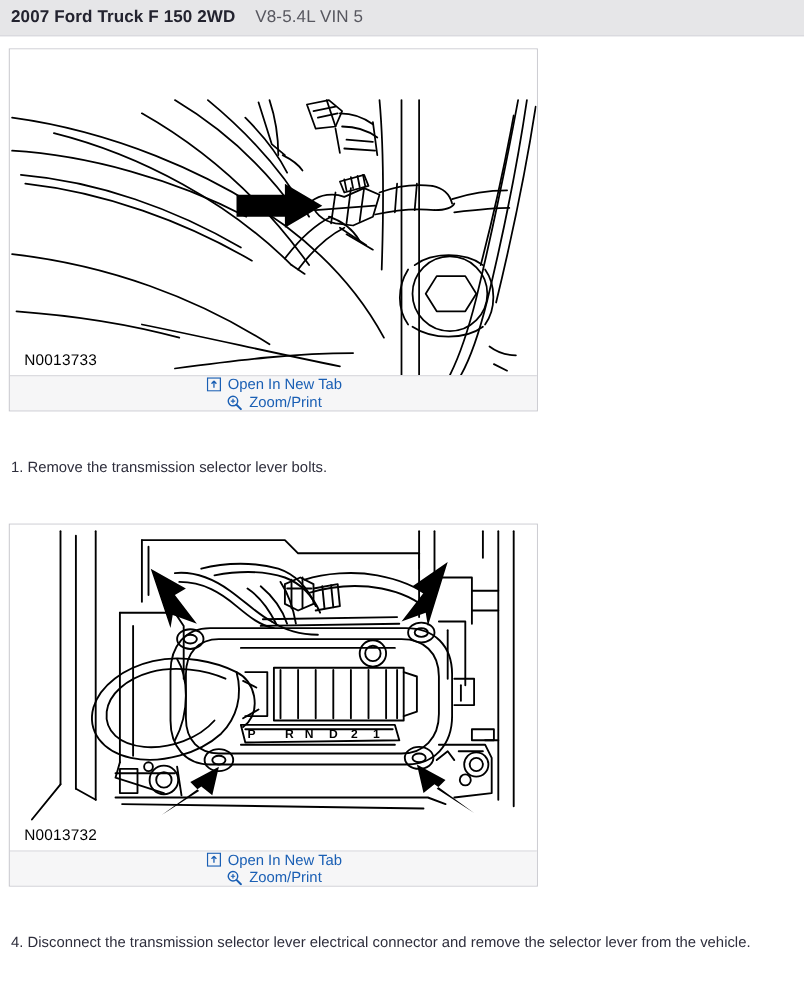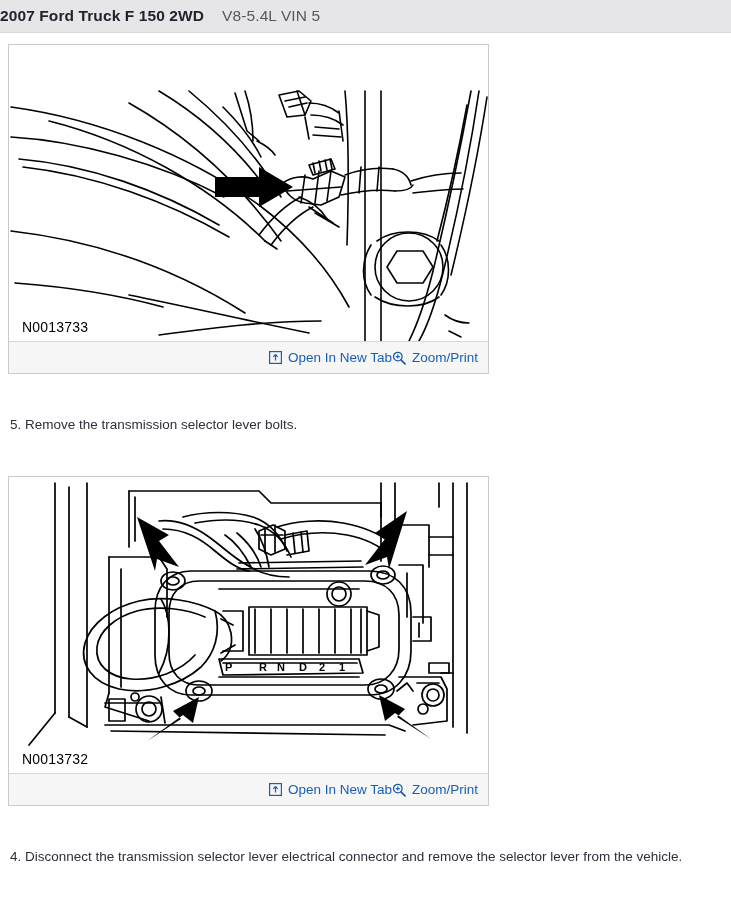--- a/index.html
+++ b/index.html
@@ -16,20 +16,21 @@
     position: relative;
   }
 
   
   .vehicle-header {
     height: 33px;
     background: #e6e6e8;
     border-bottom: 1px solid #d8d8dc;
     display: flex;
     align-items: center;
+    padding-left: 10px;
     box-sizing: border-box;
   }
   .vehicle-title {
     font-size: 15.5px;
     font-weight: bold;
     color: #23232f;
     letter-spacing: 0.1px;
   }
   .vehicle-engine {
     font-size: 15.5px;
@@ -77,23 +78,24 @@
     letter-spacing: 0.2px;
   }
 
   
   .figure-toolbar {
     height: 32px;
     background: #f6f6f7;
     border-top: 1px solid #d5d5da;
     display: flex;
     align-items: center;
-    justify-content: flex-end;
+    justify-content: space-between;
     padding: 0 10px 0 12px;
     box-sizing: border-box;
+    flex-direction: column;
   }
   .tool-link {
     display: inline-flex;
     align-items: center;
     gap: 6px;
     color: #1a5fb4;
     font-size: 13.5px;
     cursor: pointer;
     text-decoration: none;
     user-select: none;
@@ -224,21 +226,21 @@
           <circle cx="5.8" cy="5.6" r="4.3" fill="none" stroke="#1a5fb4" stroke-width="1.3"></circle>
           <path d="M5.8 3.6 L5.8 7.6 M3.8 5.6 L7.8 5.6" stroke="#1a5fb4" stroke-width="1.1"></path>
           <path d="M9 8.9 L13 12.9" stroke="#1a5fb4" stroke-width="1.8" stroke-linecap="round"></path>
         </svg>
       </span>
       <span class="tool-label">Zoom/Print</span>
     </span>
   </div>
 </div>
 
-<div class="step-text" id="step-5">5. Remove the transmission selector lever bolts.</div>
+<div class="step-text" id="step-5">1. Remove the transmission selector lever bolts.</div>
 
 <div class="figure-block" id="figure-2">
   <div class="figure-canvas">
     <svg viewBox="0 0 479 296" preserveAspectRatio="none">
       <g fill="none" stroke="#000" stroke-width="1.7" stroke-linecap="round" stroke-linejoin="round">
 
         <path d="M46 6 L46 236"></path>
         <path d="M60 10 L60 240"></path>
         <path d="M78 6 L78 250"></path>
         <path d="M46 236 L20 268"></path>

